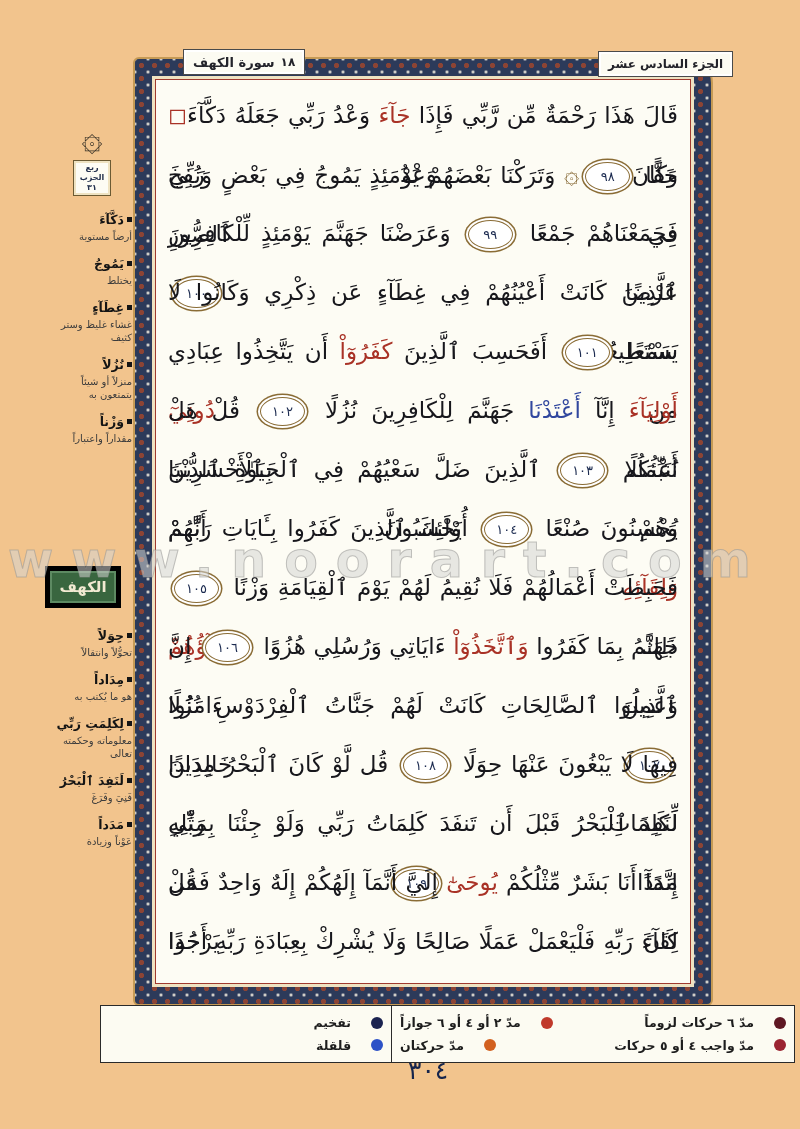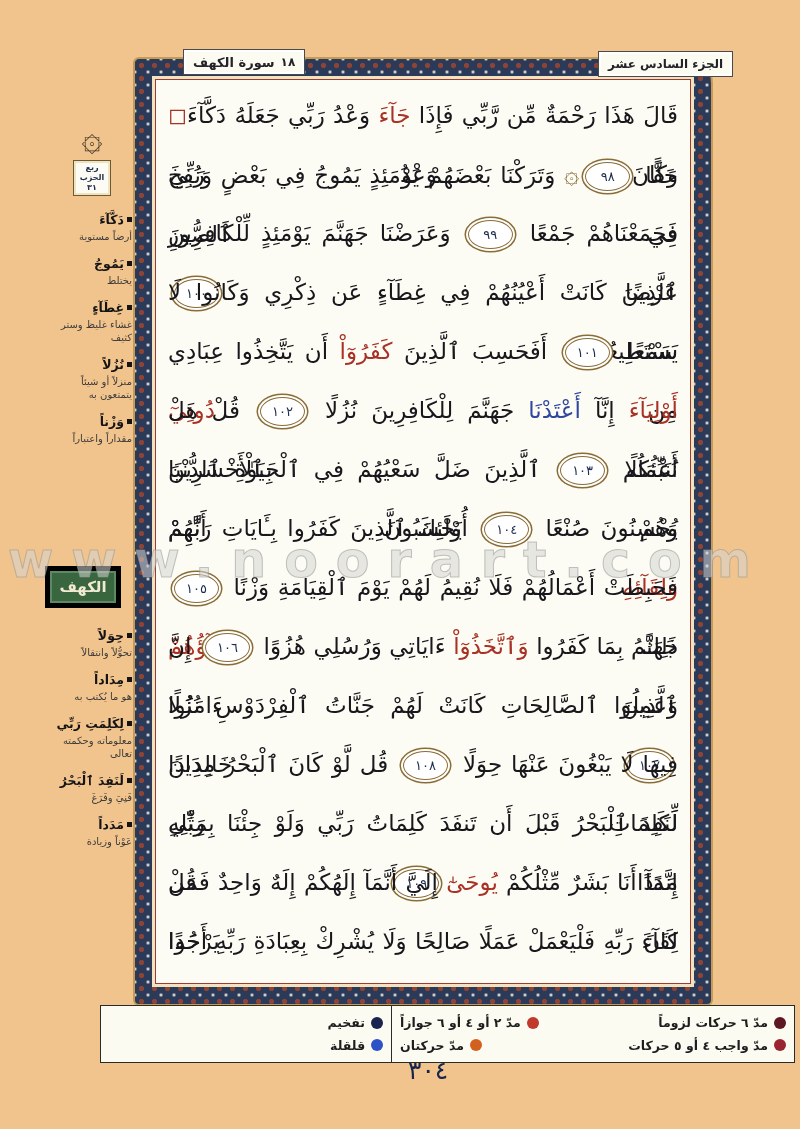--- a/index.html
+++ b/index.html
@@ -119,21 +119,21 @@
   .lsec{
     box-sizing:border-box;height:100%;
     display:flex;flex-direction:column;justify-content:space-evenly;
     padding:2px 8px;
   }
   .lsec + .lsec{border-right:1.5px solid #2a2a2a;}
   .lsec:nth-child(1){width:58%;}
   .lsec:nth-child(2){width:29%;}
   .lsec:nth-child(3){width:13%;}
   .lrow{display:flex;align-items:center;gap:7px;direction:rtl;}
-  .litem{display:flex;align-items:center;gap:6px;white-space:nowrap;}
+  .litem{display:flex;align-items:center;gap:20px;white-space:nowrap;}
   .litem:first-child{flex:1;}
   .ldot{width:12px;height:12px;border-radius:50%;flex:0 0 auto;}
   .llab{font-size:12.5px;color:#1d1d1d;font-weight:bold;}
 
   .page-number{
     position:absolute;left:408px;top:1056px;z-index:4;
     font-size:25px;font-weight:normal;color:#16254c;
   }
 </style>
 </head>

